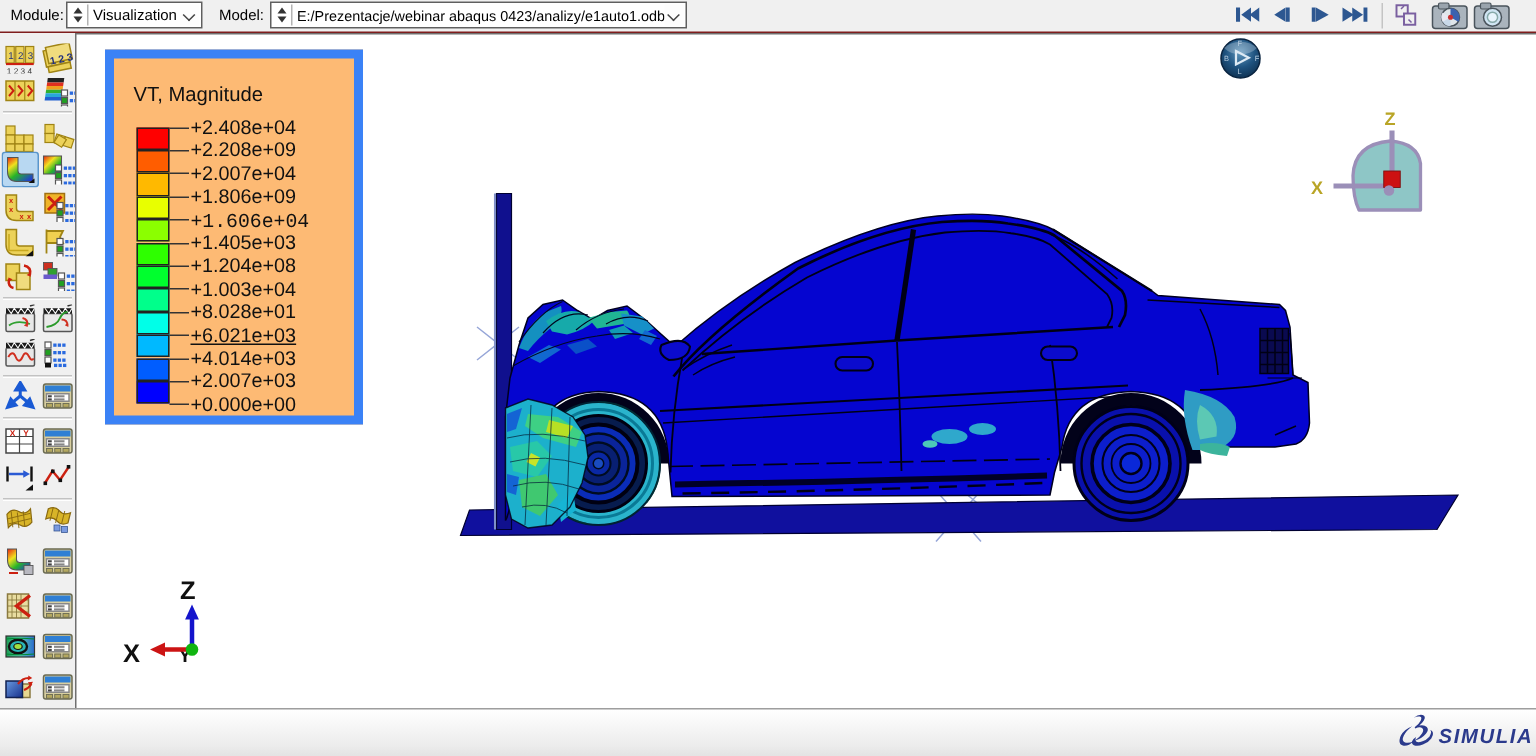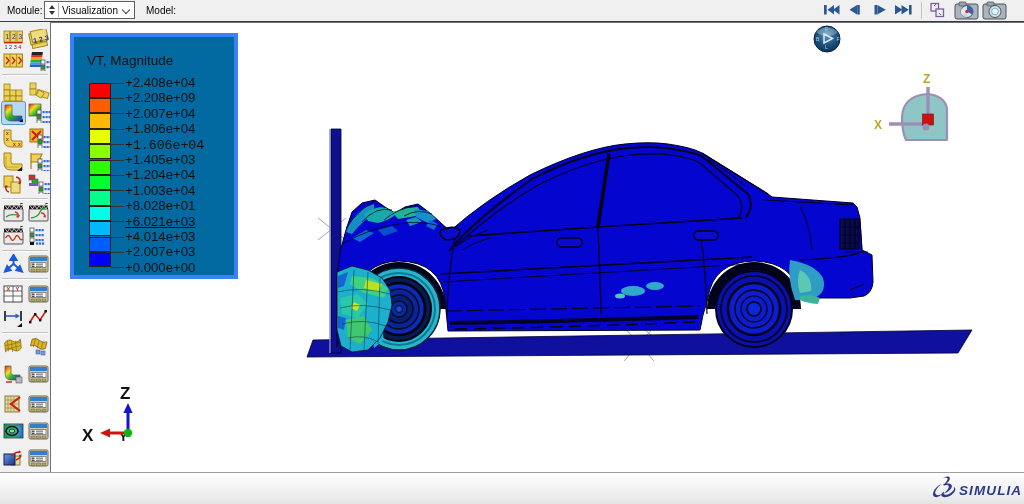--- a/index.html
+++ b/index.html
@@ -11,38 +11,43 @@
   .spin{position:absolute;left:1px;top:1px;width:12px;height:14px;border-right:1px solid #b4b4b4;}
   .spin:before{content:"";position:absolute;left:3px;top:2px;border-left:3.2px solid transparent;border-right:3.2px solid transparent;border-bottom:4px solid #333;}
   .spin:after{content:"";position:absolute;left:3px;bottom:2px;border-left:3.2px solid transparent;border-right:3.2px solid transparent;border-top:4px solid #333;}
   .ctext{position:absolute;left:17px;top:3px;font-size:10px;color:#000;white-space:nowrap;}
   .chev{position:absolute;right:1px;top:1px;width:13px;height:14px;background:#fdfdfd;}
   .chev:before{content:"";position:absolute;left:3px;top:4px;width:5px;height:5px;border-right:1.6px solid #444;border-bottom:1.6px solid #444;transform:rotate(45deg);}
   #ltool{position:absolute;left:0;top:22px;width:50px;height:450px;background:#f0f0f0;}
   .sep{position:absolute;left:2px;width:46px;height:1px;background:#c2c2c2;border-bottom:1px solid #fff;}
   .ic{position:absolute;width:21px;height:20px;}
   #viewport{position:absolute;left:50px;top:22px;width:973px;height:450px;background:#ffffff;border-left:1px solid #707070;border-top:1px solid #707070;}
-  #legend{position:absolute;left:19px;top:10px;width:160px;height:238px;background:#0369a1;border:4px solid #3b82f6;}
+  #legend{position:absolute;left:19px;top:10px;width:160px;height:238px;background:#fdba74;border:6px solid #3b82f6;}
   #legend .title{position:absolute;left:13px;top:16px;font-size:13.5px;color:#111;}
   .band{position:absolute;left:15px;width:22px;height:15.4px;border:1px solid #222;box-sizing:border-box;}
   .tick{position:absolute;left:37px;width:13px;height:1px;background:#333;}
   .tlab{position:absolute;left:51px;font-size:13.2px;color:#111;white-space:nowrap;}
   #statusbar{position:absolute;left:0;top:472px;width:1024px;height:32px;
      background:linear-gradient(#ffffff, #ececec 75%, #e2e2e2);border-top:1px solid #9e9e9e;}
 </style>
 </head>
 <body>
 <div id="topbar">
   <span class="lbl" style="left:7px;">Module:</span>
   <div class="combo" style="left:44px;width:89px;">
     <div class="spin"></div>
       <div class="ctext">Visualization</div>
       <div class="chev"></div>
   </div>
   <span class="lbl" style="left:146px;">Model:</span>
+  <div class="combo" style="left:180px;width:276px;">
+    <div class="spin"></div>
+      <div class="ctext" style="font-size:9.6px;top:3.5px;">E:/Prezentacje/webinar abaqus 0423/analizy/e1auto1.odb</div>
+      <div class="chev"></div>
+  </div>
   <svg class="abs" style="left:818px;top:0;" width="206" height="21" viewBox="0 0 206 21">
     <g fill="#2d5791">
       <rect x="6" y="5" width="2.7" height="9.5"></rect>
       <path d="M16 5 L9.5 9.75 L16 14.5 Z"></path>
         <path d="M21.5 5 L15 9.75 L21.5 14.5 Z"></path>
       <path d="M39 5 L31.5 9.75 L39 14.5 Z"></path>
         <rect x="39.2" y="5" width="2.6" height="9.5"></rect>
       <rect x="56.5" y="5" width="2.6" height="9.5"></rect>
         <path d="M59.3 5 L67.8 9.75 L59.3 14.5 Z"></path>
       <path d="M77 5 L84.5 9.75 L77 14.5 Z"></path>
@@ -653,27 +658,27 @@
       <div class="band" style="top: 184.1px; background: rgb(0, 185, 255);"></div>
       <div class="band" style="top: 199.5px; background: rgb(0, 93, 255);"></div>
       <div class="band" style="top: 214.9px; background: rgb(0, 0, 255);"></div>
       <div class="tick" style="top: 45.5px;"></div>
       <div class="tlab" style="top: 38px;">+2.408e+04</div>
       <div class="tick" style="top: 60.9px;"></div>
       <div class="tlab" style="top: 53.4px;">+2.208e+09</div>
       <div class="tick" style="top: 76.3px;"></div>
       <div class="tlab" style="top: 68.8px;">+2.007e+04</div>
       <div class="tick" style="top: 91.7px;"></div>
-      <div class="tlab" style="top: 84.2px;">+1.806e+04</div>
+      <div class="tlab" style="top: 84.2px;">+1.806e+09</div>
       <div class="tick" style="top: 107.1px;"></div>
       <div class="tlab" style="top: 101px; font-family: Liberation Mono, monospace;">+1.606e+04</div>
       <div class="tick" style="top: 122.5px;"></div>
       <div class="tlab" style="top: 115px;">+1.405e+03</div>
       <div class="tick" style="top: 137.9px;"></div>
-      <div class="tlab" style="top: 130.4px;">+1.204e+04</div>
+      <div class="tlab" style="top: 130.4px;">+1.204e+08</div>
       <div class="tick" style="top: 153.3px;"></div>
       <div class="tlab" style="top: 145.8px;">+1.003e+04</div>
       <div class="tick" style="top: 168.7px;"></div>
       <div class="tlab" style="top: 161.2px;">+8.028e+01</div>
       <div class="tick" style="top: 184.1px;"></div>
       <div class="tlab" style="top: 176.6px; text-decoration: underline;">+6.021e+03</div>
       <div class="tick" style="top: 199.5px;"></div>
       <div class="tlab" style="top: 192px;">+4.014e+03</div>
       <div class="tick" style="top: 214.9px;"></div>
       <div class="tlab" style="top: 207.4px;">+2.007e+03</div>

